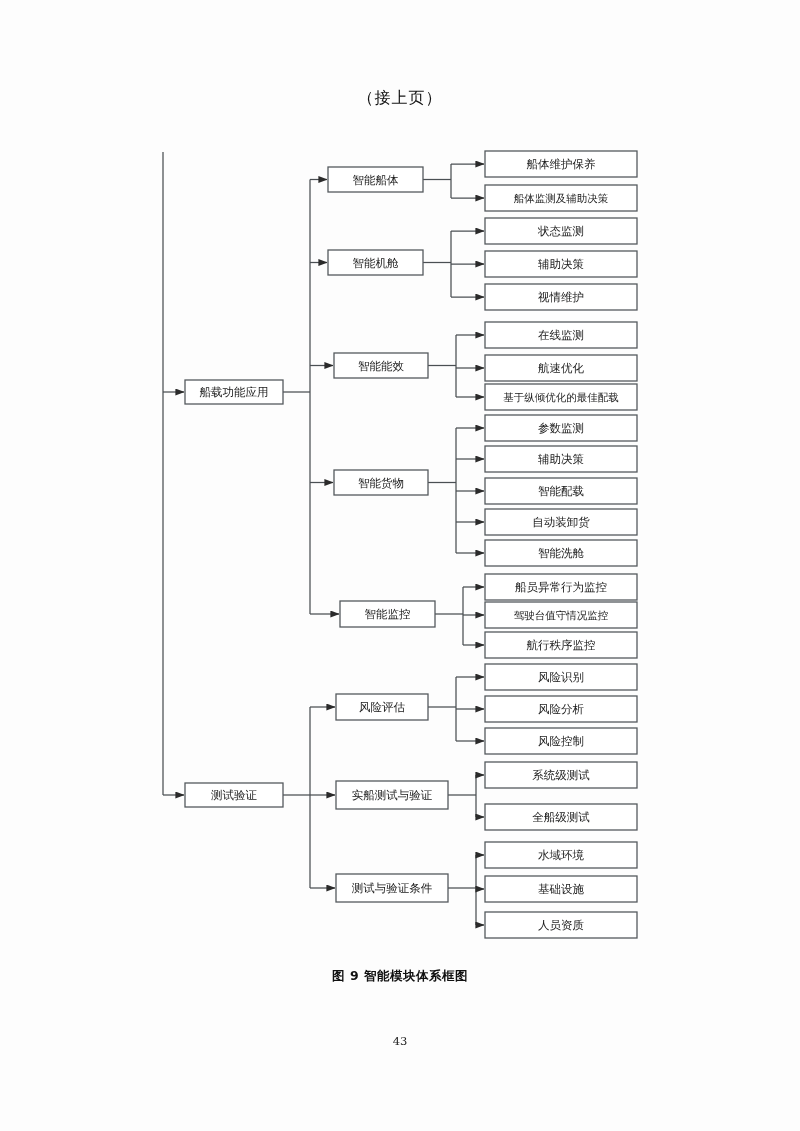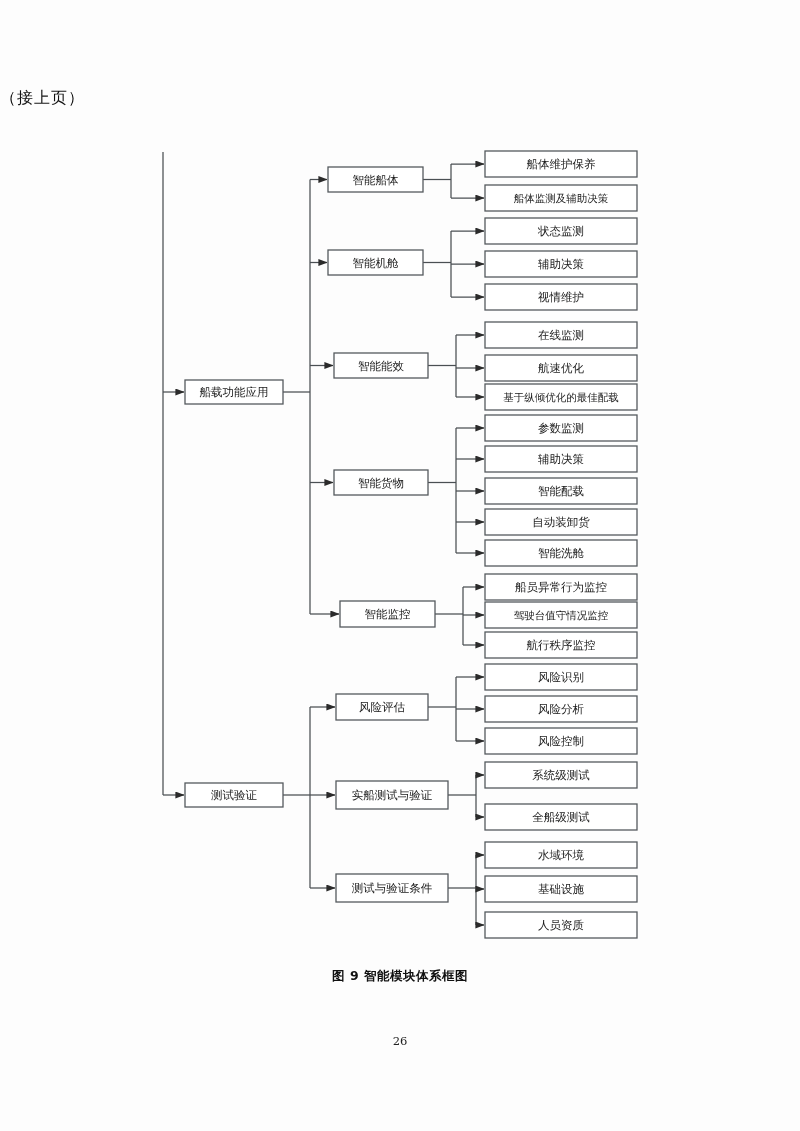--- a/index.html
+++ b/index.html
@@ -12,21 +12,21 @@
     overflow:hidden;
   }
   .page{
     position:absolute;inset:0;
     background:#fdfdfd;
   }
   .cont-note{
     position:absolute;
     left:0;right:0;
     top:88px;
-    text-align:left;
+    text-align:center;
     font-size:16px;
     letter-spacing:1px;
     color:#111;
     font-family:"DejaVu Serif","Liberation Serif",serif;
   }
   .fig-caption{
     position:absolute;
     left:0;right:0;
     top:968px;
     text-align:center;
@@ -278,15 +278,15 @@
           </g>
           <g>
             <rect x="485" y="912" width="152" height="26" class="node-box" rx="0"></rect>
             <text x="561" y="925.5" class="node-label">人员资质</text>
           </g>
         </g>
     </svg>
   </div>
 
   <div class="fig-caption">图 9 智能模块体系框图</div>
-  <div class="page-number">26</div>
+  <div class="page-number">43</div>
 
 </div>
 
 </body></html>

